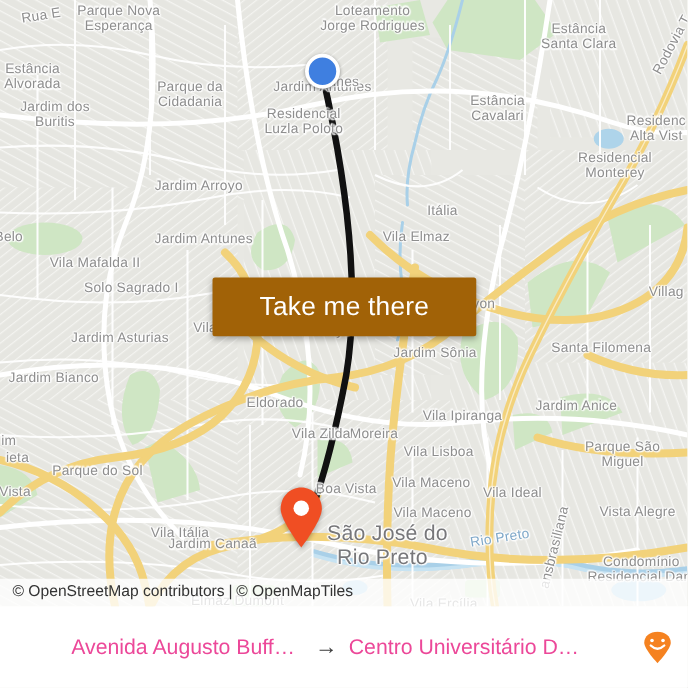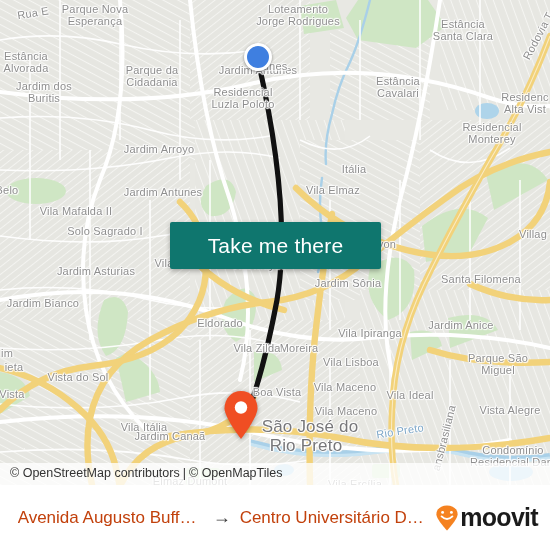--- a/index.html
+++ b/index.html
@@ -76,21 +76,21 @@
     filter: drop-shadow(0 1px 2px rgba(0,0,0,0.35));
   }
 
   
   #cta {
     position: absolute;
     left: 170px;
     top: 222px;
     width: 211px;
     height: 47px;
-    background: #0f766e;
+    background: #a16207;
     color: #ffffff;
     border: none;
     border-radius: 2px;
     font-family: "Liberation Sans", sans-serif;
     font-size: 21px;
     letter-spacing: 0.2px;
     cursor: pointer;
     box-shadow: 0 2px 5px rgba(0,0,0,0.30);
     display: flex;
     align-items: center;
@@ -128,21 +128,21 @@
   .trip {
     display: flex;
     align-items: center;
     justify-content: center;
     flex: 1 1 auto;
     min-width: 0;
     gap: 9px;
   }
   .trip-ep {
     font-size: 17px;
-    color: #c2410c;
+    color: #ec4899;
     white-space: nowrap;
     overflow: hidden;
     text-overflow: ellipsis;
     max-width: 186px;
   }
   .trip-arrow {
     font-size: 18px;
     color: #3a3a3a;
     flex: 0 0 auto;
   }
@@ -316,21 +316,21 @@
         <div class="map-label" style="left: 220px; top: 323px;">Eldorado</div>
         <div class="map-label" style="left: 288px; top: 324px; margin-top: 24px;">Vila Moreira</div>
         <div class="map-label" style="left: 370px; top: 333px;">Vila Ipiranga</div>
         <div class="map-label" style="left: 461px; top: 325px;">Jardim Anice</div>
         <div class="map-label" style="left: 7px; top: 353px;">im</div>
         <div class="map-label" style="left: 14px; top: 367px;">ieta</div>
         <div class="map-label" style="left: 257px; top: 348px;">Vila Zilda</div>
         <div class="map-label" style="left: 351px; top: 362px; text-align: right;">Vila Lisboa</div>
         <div class="map-label" style="left: 498px; top: 358px;">Parque São</div>
         <div class="map-label" style="left: 498px; top: 370px;">Miguel</div>
-        <div class="map-label" style="left: 78px; top: 377px;">Vista do Sol</div>
+        <div class="map-label" style="left: 78px; top: 377px;">Parque do Sol</div>
         <div class="map-label" style="left: 345px; top: 387px;">Vila Maceno</div>
         <div class="map-label" style="left: 12px; top: 394px;">Vista</div>
         <div class="map-label" style="left: 410px; top: 395px;">Vila Ideal</div>
         <div class="map-label" style="left: 277px; top: 392px;">Boa Vista</div>
         <div class="map-label" style="left: 170px; top: 408px; margin-top: 28px;">Jardim Canaã</div>
         <div class="map-label" style="left: 346px; top: 411px;">Vila Maceno</div>
         <div class="map-label" style="left: 510px; top: 410px; text-align: center;">Vista Alegre</div>
         <div class="map-label" style="left: 144px; top: 427px;">Vila Itália</div>
         <div class="map-label big" style="left: 310px; top: 427px;">São José do</div>
         <div class="map-label big" style="left: 306px; top: 446px;">Rio Preto</div>
@@ -366,16 +366,15 @@
       <span class="trip-arrow">→</span>
       <span class="trip-ep">Centro Universitário De R…</span>
     </div>
     <div class="brand">
       <svg width="24" height="26" viewBox="0 0 24 26" xmlns="http://www.w3.org/2000/svg">
         <path d="M12 25.5 C12 25.5 22.6 14.4 22.6 9.2 C22.6 3.8 17.9 0.4 12 0.4 C6.1 0.4 1.4 3.8 1.4 9.2 C1.4 14.4 12 25.5 12 25.5 Z" fill="#f58220"></path>
         <circle cx="7.6" cy="7.4" r="1.45" fill="#ffffff"></circle>
         <circle cx="16.4" cy="7.4" r="1.45" fill="#ffffff"></circle>
         <path d="M6.6 11.4 q5.4 5.2 10.8 0" fill="none" stroke="#ffffff" stroke-width="1.9" stroke-linecap="round"></path>
       </svg>
-      <span class="brand-text">moovit</span>
     </div>
   </div>
 </div>
 
 </body></html>

